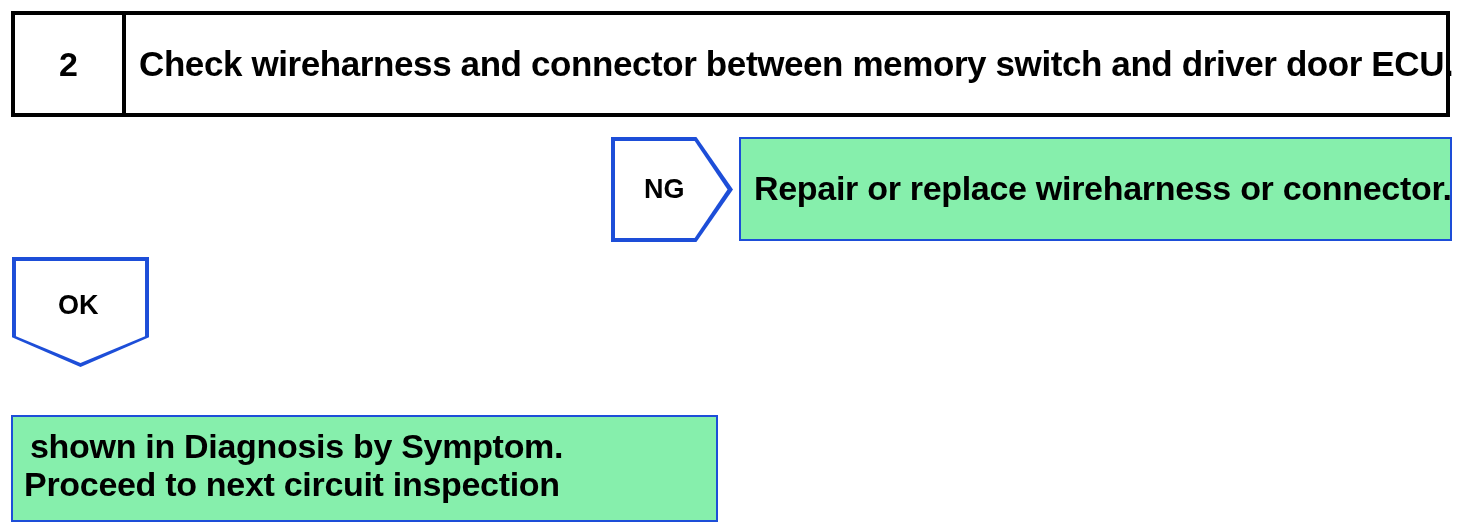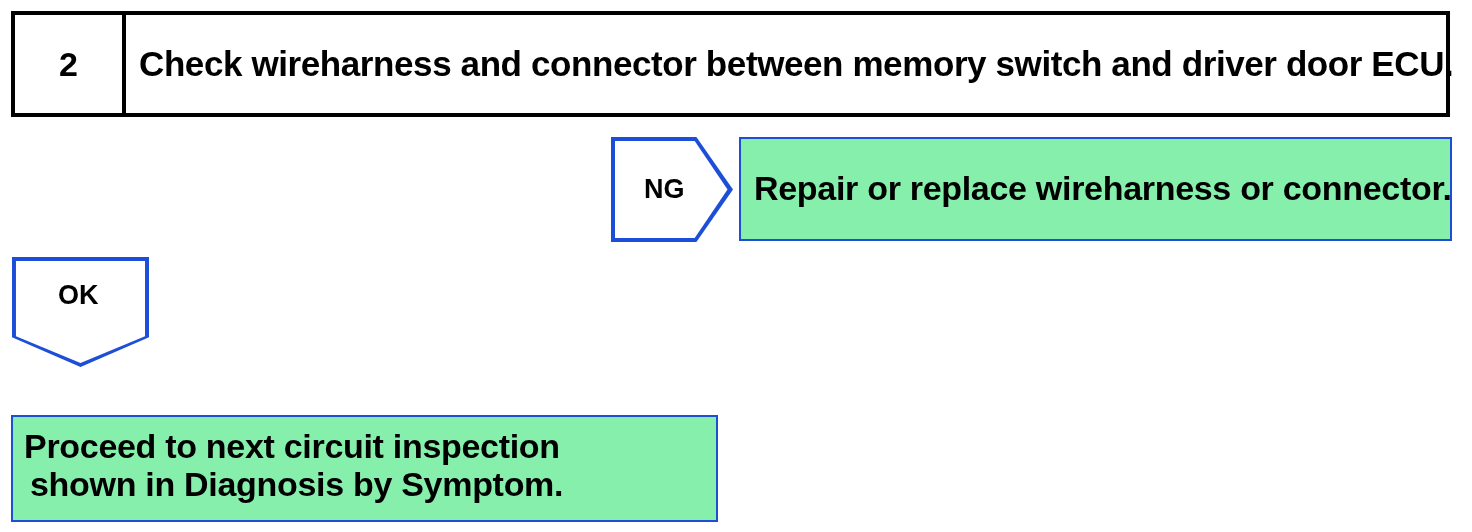--- a/index.html
+++ b/index.html
@@ -111,21 +111,21 @@
     height: 110px;
     clip-path: polygon(0% 0%, 100% 0%, 100% 73%, 50% 100%, 0% 73%);
   }
   #ok-tag .tag-inner {
     clip-path: polygon(
       2.9% 3.6%, 97.1% 3.6%, 97.1% 72.0%, 50% 96.4%, 2.9% 72.0%);
     align-items: flex-start;
   }
   #ok-tag .tag-label {
     padding-left: 46px;
-    padding-top: 25px;
+    padding-top: 35px;
   }
 
   
   .result-box {
     position: absolute;
     border: 2px solid #1d4ed8;
     box-sizing: border-box;
     background: #86efac;
     display: flex;
     align-items: center;
@@ -193,18 +193,18 @@
   </div>
 
   <div class="tag" id="ok-tag">
     <div class="tag-inner">
       <span class="tag-label">OK</span>
     </div>
   </div>
 
   <div class="result-box" id="proceed-box">
     <div class="proceed-lines">
+      <div class="proceed-line indent">shown in Diagnosis by Symptom.</div>
       <div class="proceed-line">Proceed to next circuit inspection</div>
-      <div class="proceed-line indent">shown in Diagnosis by Symptom.</div>
     </div>
   </div>
 
 </div>
 
 </body></html>

